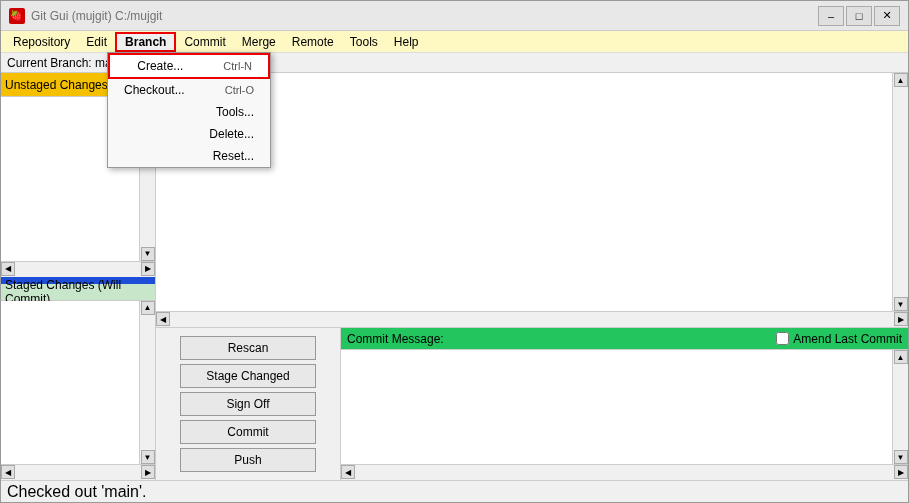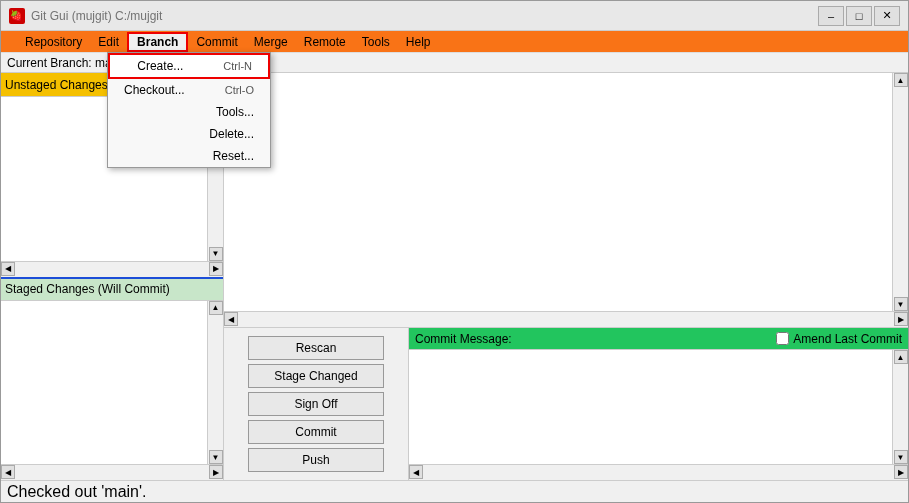--- a/index.html
+++ b/index.html
@@ -65,25 +65,25 @@
       border: 1px solid #aaa;
       cursor: pointer;
       display: flex;
       align-items: center;
       justify-content: center;
       font-size: 11px;
     }
 
     
     .menu-bar {
-      background: #f97316;
+      background: #fef9c3;
       height: 22px;
       display: flex;
       align-items: center;
-      padding: 0 16px;
+      padding: 0 4px;
       border-bottom: 1px solid #ddd;
       flex-shrink: 0;
     }
 
     .menu-item {
       padding: 2px 8px;
       cursor: pointer;
       font-size: 12px;
       height: 20px;
       display: flex;
@@ -110,21 +110,21 @@
 
     
     .main-content {
       display: flex;
       flex: 1;
       overflow: hidden;
     }
 
     
     .left-panel {
-      width: 223px;
+      width: 155px;
       display: flex;
       flex-direction: column;
       border-right: 1px solid #ccc;
       flex-shrink: 0;
     }
 
     .panel-header {
       height: 24px;
       display: flex;
       align-items: center;
@@ -136,21 +136,21 @@
     }
 
     .panel-header.unstaged {
       background: #f5c000;
       color: #000;
     }
 
     .panel-header.staged {
       background: #c8e6c9;
       color: #000;
-      border-top: 2px solid #1d4ed8;
+      border-top: 7px solid #1d4ed8;
     }
 
     .scrollbar-arrow {
       width: 14px;
       height: 14px;
       background: #e0e0e0;
       border: 1px solid #aaa;
       display: flex;
       align-items: center;
       justify-content: center;

